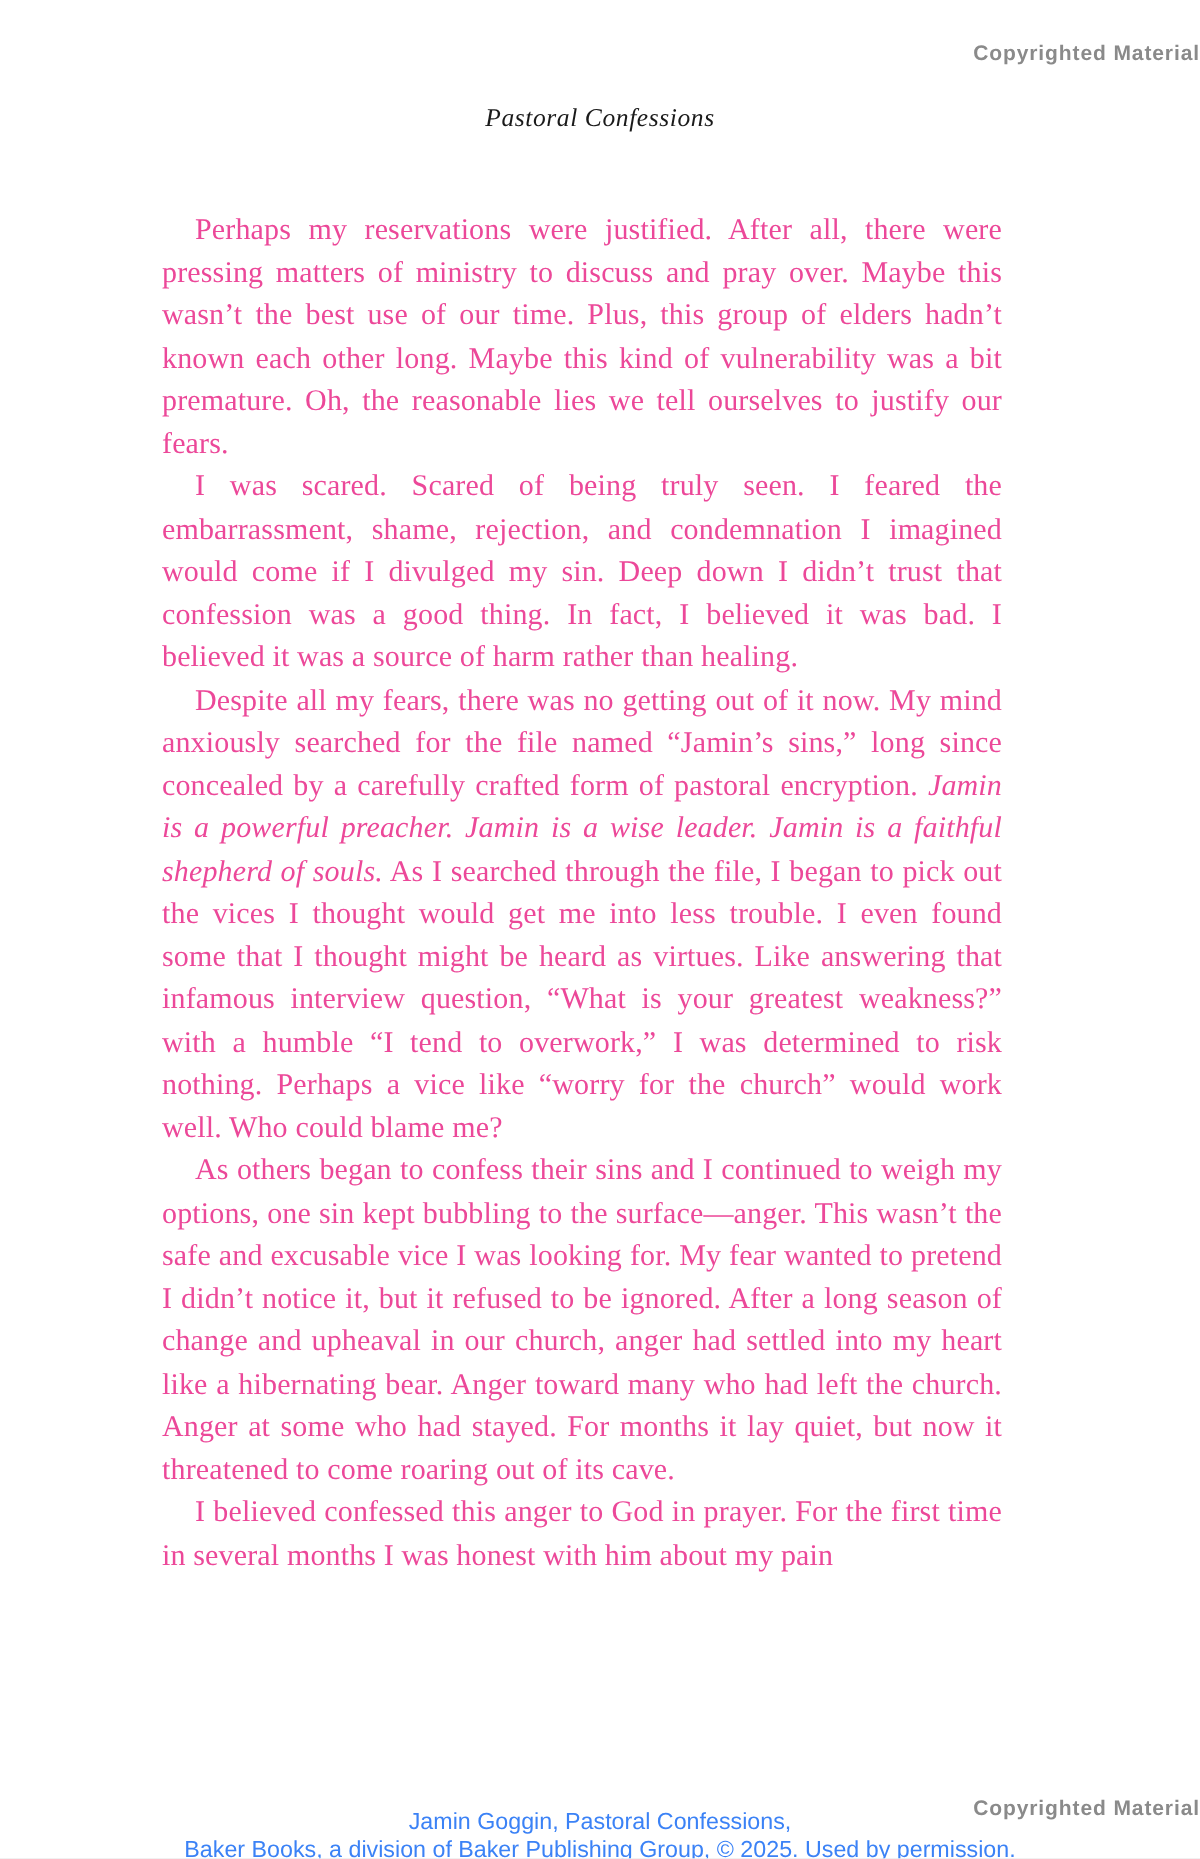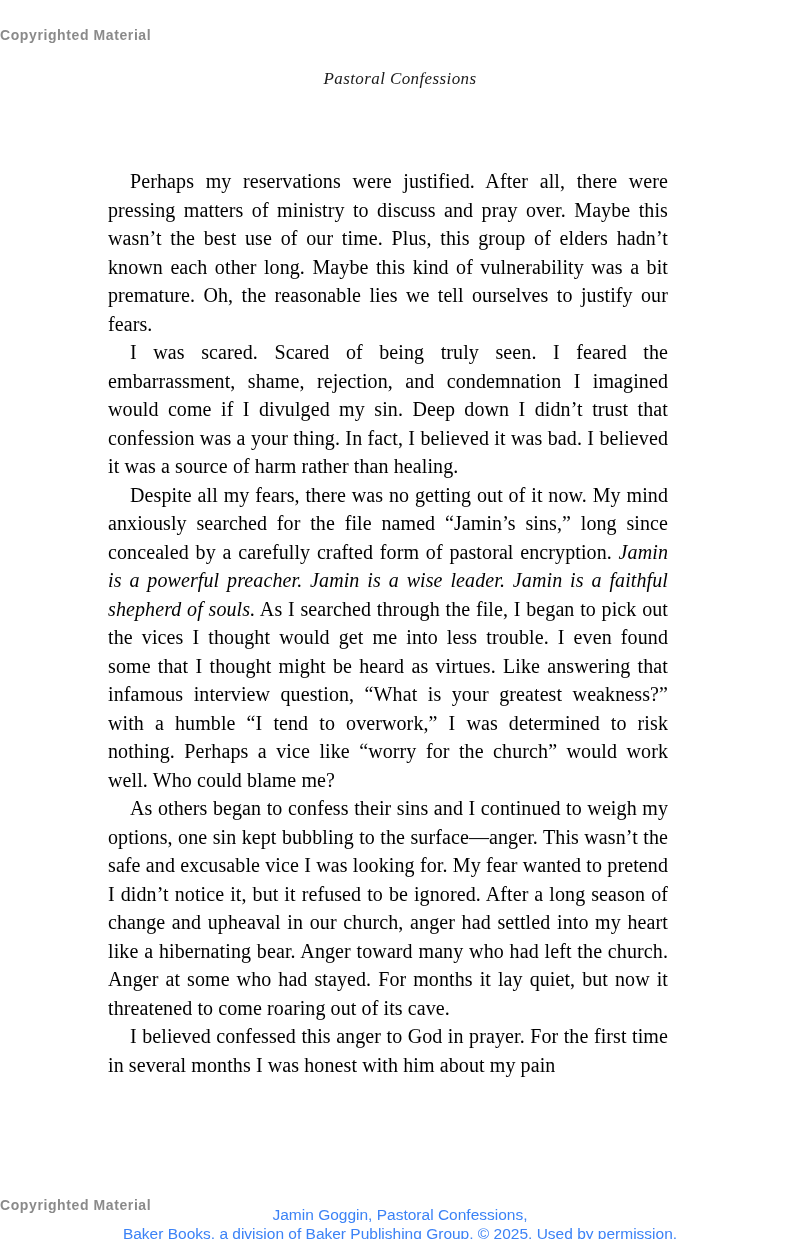--- a/index.html
+++ b/index.html
@@ -13,21 +13,21 @@
     height: 1239px;
     margin: 0 auto;
     background: #ffffff;
     overflow: hidden;
     font-family: "Liberation Serif", serif;
   }
   .watermark {
     position: absolute;
     left: 0;
     width: 100%;
-    text-align: left;
+    text-align: right;
     font-family: "Liberation Sans", sans-serif;
     font-weight: bold;
     font-size: 14px;
     letter-spacing: 0.6px;
     color: #8a8a8a;
   }
   .watermark-top { top: 27px; }
   .watermark-bottom { top: 1197px; z-index: 1; }
   .running-head {
     position: absolute;
@@ -41,23 +41,22 @@
     font-style: italic;
   }
   .body-text {
     position: absolute;
     top: 139px;
     left: 108px;
     width: 560px;
     font-size: 20px;
     line-height: 28.5px;
     letter-spacing: 0.1px;
-    color: #000000;
+    color: #ec4899;
     text-align: justify;
-    margin-top: 28px;
   }
   .body-text p.para {
     margin: 0;
     padding: 0;
     text-indent: 22px;
   }
   .body-text em {
     font-style: italic;
   }
   .page-number {
@@ -87,21 +86,21 @@
 <body>
 
 <div class="page">
 
   <div class="watermark watermark-top">Copyrighted Material</div>
 
   <div class="running-head">Pastoral Confessions</div>
 
   <div class="body-text">
       <p class="para"><span>Perhaps my reservations were justified. After all, there were pressing matters of ministry to discuss and pray over. Maybe this wasn’t the best use of our time. Plus, this group of elders hadn’t known each other long. Maybe this kind of vulnerability was a bit premature. Oh, the reasonable lies we tell ourselves to justify our fears.</span></p>
-      <p class="para"><span>I was scared. Scared of being truly seen. I feared the embarrassment, shame, rejection, and condemnation I imagined would come if I divulged my sin. Deep down I didn’t trust that confession was a your thing. In fact, I believed it was bad. I believed it was a source of harm rather than healing.</span></p>
+      <p class="para"><span>I was scared. Scared of being truly seen. I feared the embarrassment, shame, rejection, and condemnation I imagined would come if I divulged my sin. Deep down I didn’t trust that confession was a good thing. In fact, I believed it was bad. I believed it was a source of harm rather than healing.</span></p>
       <p class="para"><span>Despite all my fears, there was no getting out of it now. My mind anxiously searched for the file named “Jamin’s sins,” long since concealed by a carefully crafted form of pastoral encryption. </span><em>Jamin is a powerful preacher. Jamin is a wise leader. Jamin is a faithful shepherd of souls.</em><span> As I searched through the file, I began to pick out the vices I thought would get me into less trouble. I even found some that I thought might be heard as virtues. Like answering that infamous interview question, “What is your greatest weakness?” with a humble “I tend to overwork,” I was determined to risk nothing. Perhaps a vice like “worry for the church” would work well. Who could blame me?</span></p>
       <p class="para"><span>As others began to confess their sins and I continued to weigh my options, one sin kept bubbling to the surface—anger. This wasn’t the safe and excusable vice I was looking for. My fear wanted to pretend I didn’t notice it, but it refused to be ignored. After a long season of change and upheaval in our church, anger had settled into my heart like a hibernating bear. Anger toward many who had left the church. Anger at some who had stayed. For months it lay quiet, but now it threatened to come roaring out of its cave.</span></p>
       <p class="para"><span>I believed confessed this anger to God in prayer. For the first time in several months I was honest with him about my pain</span></p>
     </div>
 
 
   <div class="attribution">
     <div>Jamin Goggin, Pastoral Confessions,</div>
     <div>Baker Books, a division of Baker Publishing Group, © 2025. Used by permission.</div>
   </div>

